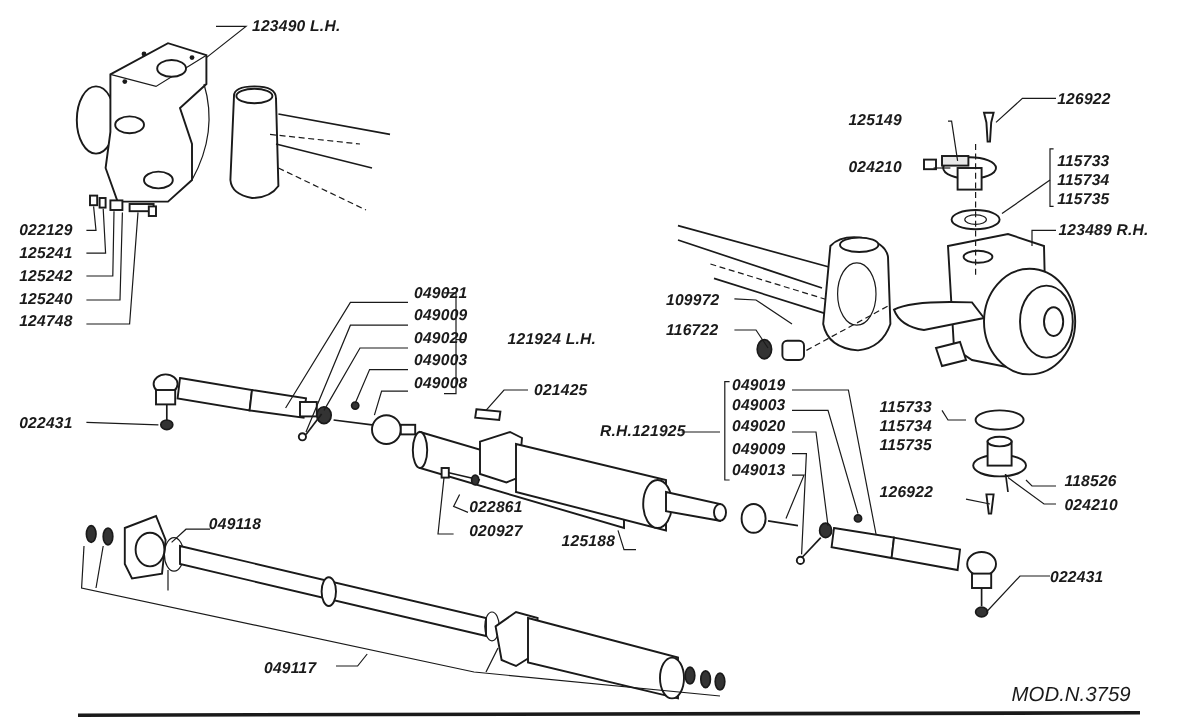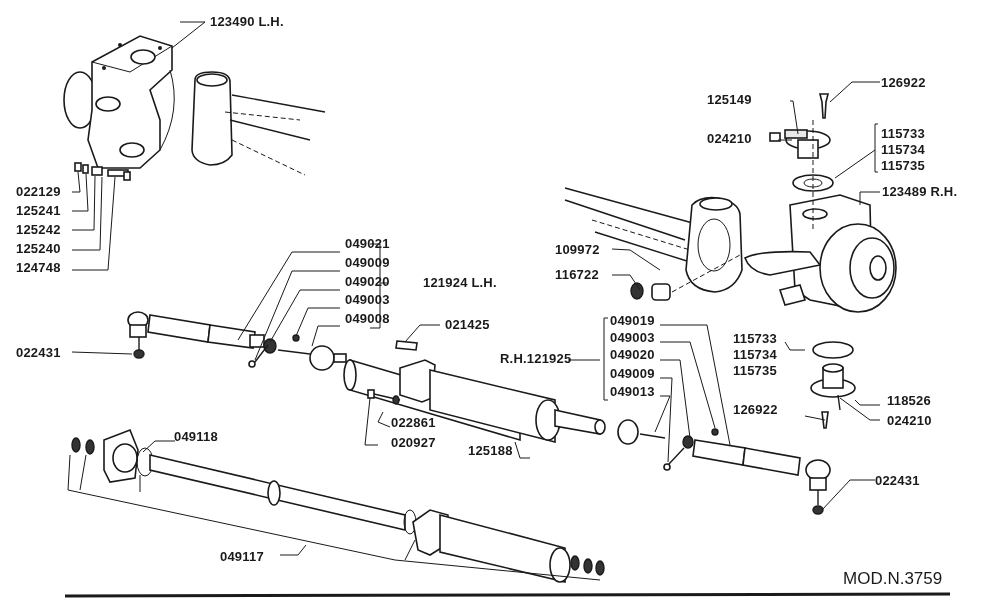--- a/index.html
+++ b/index.html
@@ -1,18 +1,18 @@
 <!DOCTYPE html>
 <html><head>
 <meta charset="utf-8">
 <style>
   html, body { margin: 0; padding: 0; background: #ffffff; }
   body { width: 1000px; height: 603px; position: relative; overflow: hidden;
          font-family: "Liberation Sans", sans-serif; }
-  #stage { position: absolute; left: 0; top: 0; width: 1000px; height: 603px; }
+  #stage { position: absolute; left: 0; top: 0; width: 1000px; height: 603px; font-style: italic; }
   svg text.lbl { font-family: "Liberation Sans", sans-serif; font-size: 13px; font-weight: bold;
                  fill: #1a1a1a; letter-spacing: 0.2px; }
   svg text.model { font-family: "Liberation Sans", sans-serif; font-size: 17px; fill: #1a1a1a; }
   .ln { stroke: #1a1a1a; stroke-width: 1.4; fill: none; }
   .thin { stroke: #1a1a1a; stroke-width: 1; fill: none; }
   .dash { stroke: #1a1a1a; stroke-width: 1; fill: none; stroke-dasharray: 5 3; }
   .part { stroke: #1a1a1a; stroke-width: 1.6; fill: #ffffff; }
   .partd { stroke: #1a1a1a; stroke-width: 1.6; fill: #e8e8e8; }
   .dark { stroke: #1a1a1a; stroke-width: 1.4; fill: #333333; }
 </style>

